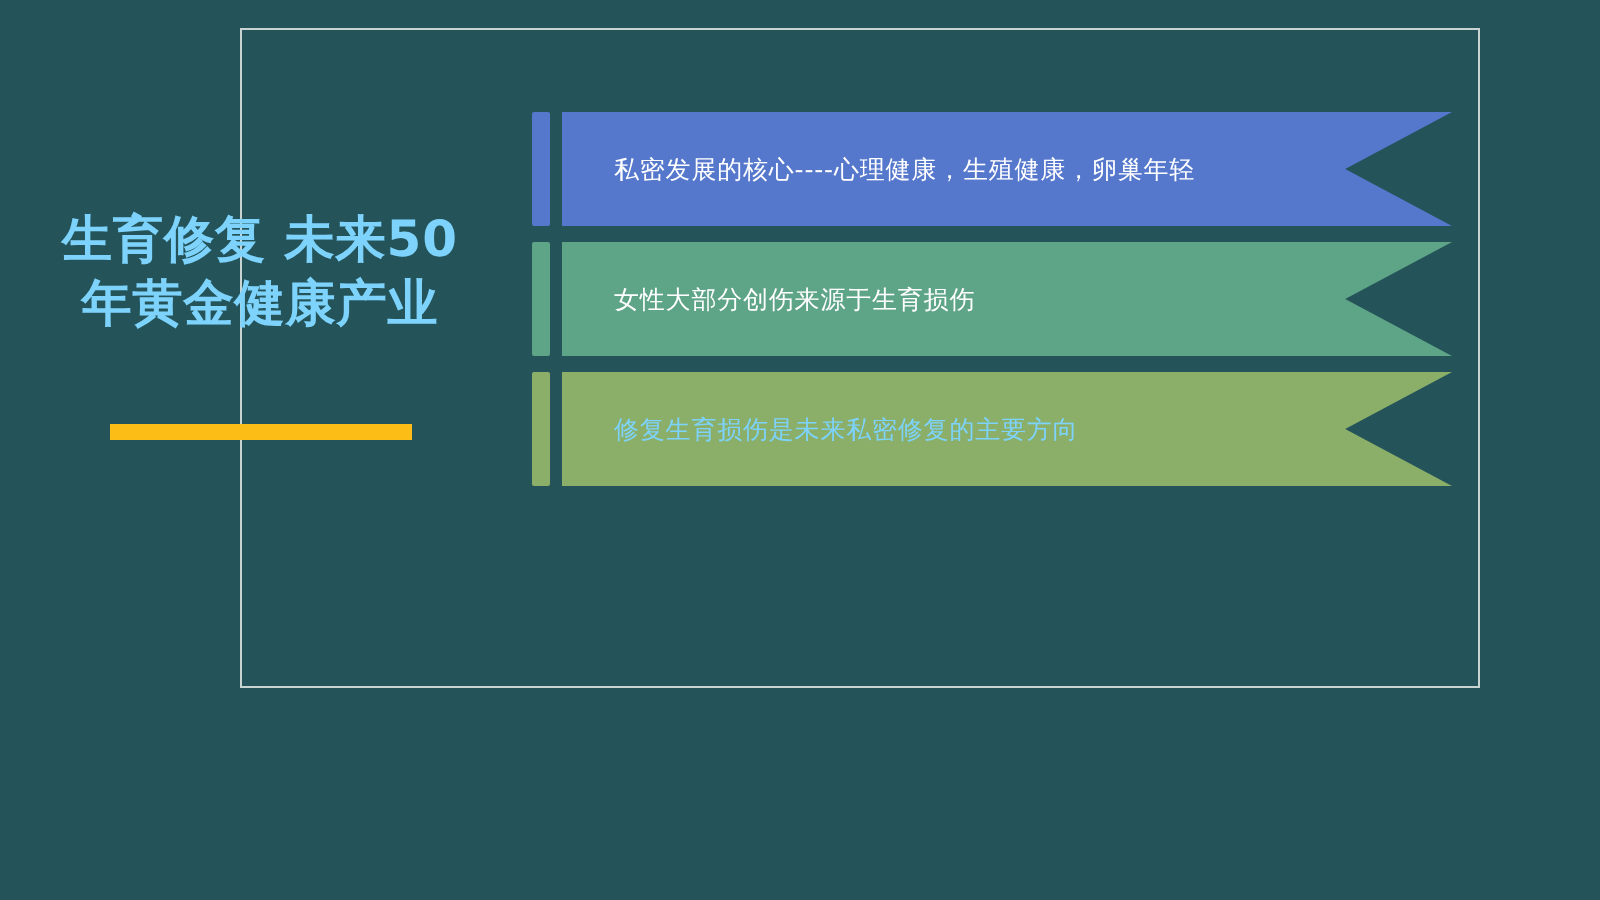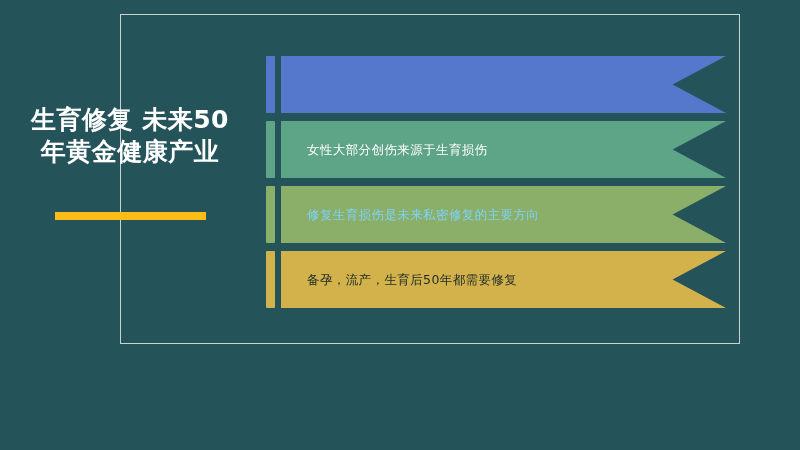--- a/index.html
+++ b/index.html
@@ -107,31 +107,32 @@
   }
 </style>
 </head>
 <body>
 
 <div id="slide" style="background: rgb(36, 84, 90);">
 
   <div id="frame" style="border-color: rgb(201, 212, 210);"></div>
 
   <div id="title-block">
-    <div id="title-text" style="color: #ffffff;">生育修复  未来50年黄金健康产业</div>
+    <div id="title-text" style="color: #7dd3fc;">生育修复  未来50年黄金健康产业</div>
     <div id="title-rule" style="background: rgb(252, 189, 22);"></div>
   </div>
 
   <div id="banner-list">
 
     <div class="banner-row">
       <div class="banner-tab" style="background: rgb(85, 120, 204);"></div>
       <div class="banner-gap"></div>
       <div class="banner-body">
         <div class="banner-shape" style="background: rgb(85, 120, 204);"></div>
+        <div class="banner-label" style="color: rgb(255, 255, 255);">私密发展的核心----心理健康，生殖健康，卵巢年轻</div>
       </div>
     </div>
 
     <div class="banner-row">
       <div class="banner-tab" style="background: rgb(94, 164, 135);"></div>
       <div class="banner-gap"></div>
       <div class="banner-body">
         <div class="banner-shape" style="background: rgb(94, 164, 135);"></div>
         <div class="banner-label" style="color: rgb(255, 255, 255);">女性大部分创伤来源于生育损伤</div>
       </div>
@@ -139,23 +140,15 @@
 
     <div class="banner-row">
       <div class="banner-tab" style="background: rgb(139, 175, 104);"></div>
       <div class="banner-gap"></div>
       <div class="banner-body">
         <div class="banner-shape" style="background: rgb(139, 175, 104);"></div>
         <div class="banner-label" style="color: #7dd3fc;">修复生育损伤是未来私密修复的主要方向</div>
       </div>
     </div>
 
-    <div class="banner-row">
-      <div class="banner-tab" style="background: rgb(211, 178, 76);"></div>
-      <div class="banner-gap"></div>
-      <div class="banner-body">
-        <div class="banner-shape" style="background: rgb(211, 178, 76);"></div>
-        <div class="banner-label" style="color: rgb(29, 43, 40);">备孕，流产，生育后50年都需要修复</div>
-      </div>
-    </div>
 
   </div>
 </div>
 
 </body></html>

